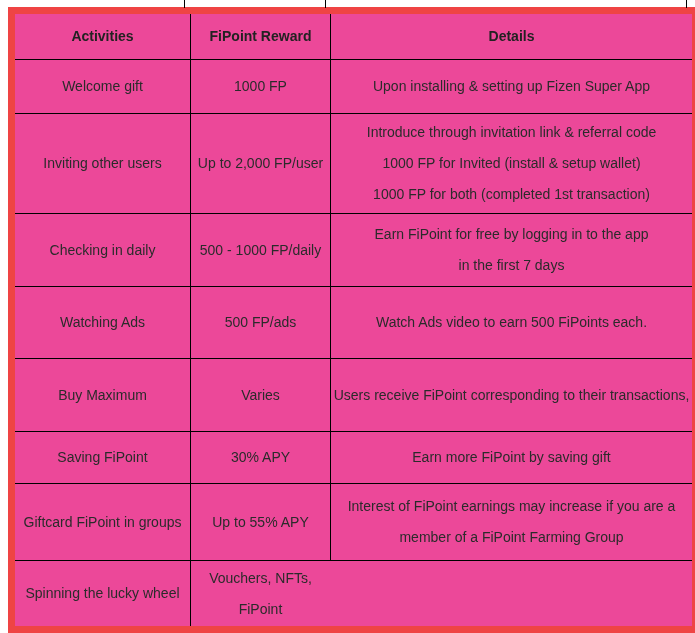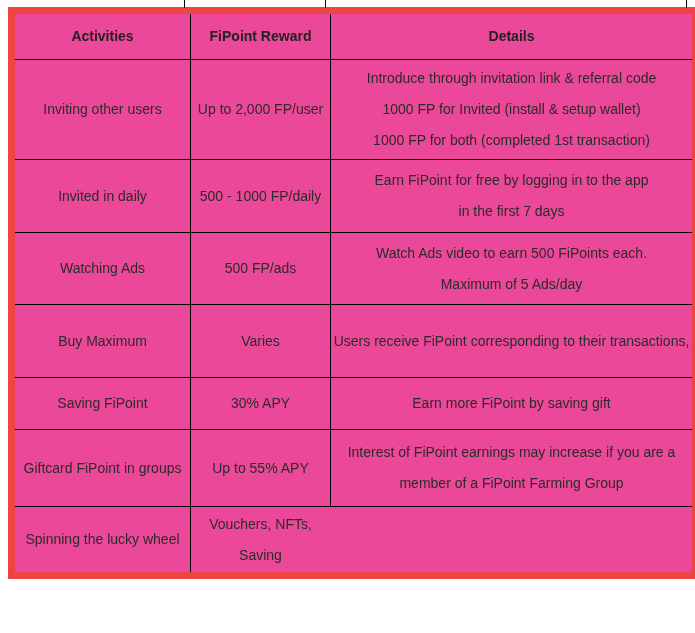--- a/index.html
+++ b/index.html
@@ -74,58 +74,68 @@
         <span class="line">Activities</span>
       </div>
       <div class="t-cell">
         <span class="line">FiPoint Reward</span>
       </div>
       <div class="t-cell">
         <span class="line">Details</span>
       </div>
     </div>
 
+  <div class="t-row" style="height: 53px;">
+    <div class="t-cell">
+          <span class="line">Welcome gift</span>
+        </div>
+    <div class="t-cell">
+          <span class="line">1000 FP</span>
+        </div>
+    <div class="t-cell">
+          <span class="line">Upon installing &amp; setting up Fizen Super App</span>
+        </div>
+  </div>
 
   <div class="t-row" style="height: 99px;">
     <div class="t-cell">
           <span class="line">Inviting other users</span>
         </div>
     <div class="t-cell">
           <span class="line">Up to 2,000 FP/user</span>
         </div>
     <div class="t-cell">
           <span class="line">Introduce through invitation link &amp; referral code</span>
           <span class="line">1000 FP for Invited (install &amp; setup wallet)</span>
           <span class="line">1000 FP for both (completed 1st transaction)</span>
         </div>
   </div>
 
   <div class="t-row" style="height: 72px;">
     <div class="t-cell">
-          <span class="line">Invited in daily</span>
+          <span class="line">Checking in daily</span>
         </div>
     <div class="t-cell">
           <span class="line">500 - 1000 FP/daily</span>
         </div>
     <div class="t-cell">
           <span class="line">Earn FiPoint for free by logging in to the app</span>
           <span class="line">in the first 7 days</span>
         </div>
   </div>
 
   <div class="t-row" style="height: 71px;">
     <div class="t-cell">
           <span class="line">Watching Ads</span>
         </div>
     <div class="t-cell">
           <span class="line">500 FP/ads</span>
         </div>
     <div class="t-cell">
           <span class="line">Watch Ads video to earn 500 FiPoints each.</span>
-          <span class="line">Maximum of 5 Ads/day</span>
         </div>
   </div>
 
   <div class="t-row" style="height: 72px;">
     <div class="t-cell">
           <span class="line">Buy Maximum</span>
         </div>
     <div class="t-cell">
           <span class="line">Varies</span>
         </div>
@@ -158,21 +168,21 @@
           <span class="line">member of a FiPoint Farming Group</span>
         </div>
   </div>
 
   <div class="t-row" style="height: 65px;">
     <div class="t-cell">
           <span class="line">Spinning the lucky wheel</span>
         </div>
     <div class="t-cell">
           <span class="line">Vouchers, NFTs,</span>
-          <span class="line">Saving</span>
+          <span class="line">FiPoint</span>
         </div>
   </div>
 </div>
 
   <div class="border-tick" style="left:184px"></div>
   <div class="border-tick" style="left:325px"></div>
   <div class="border-tick" style="left:686px"></div>
 
 </div>
 

